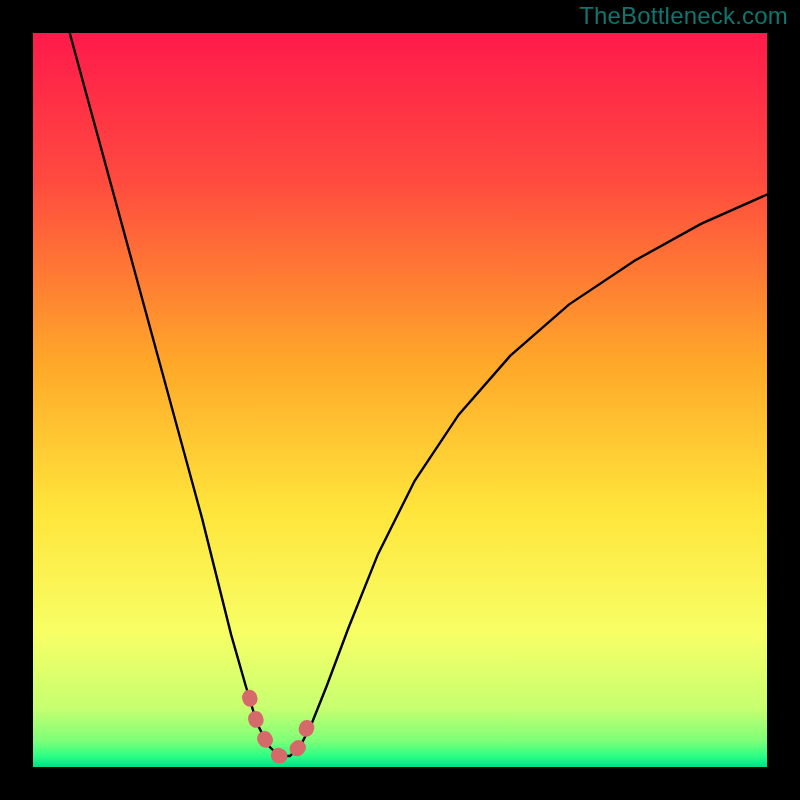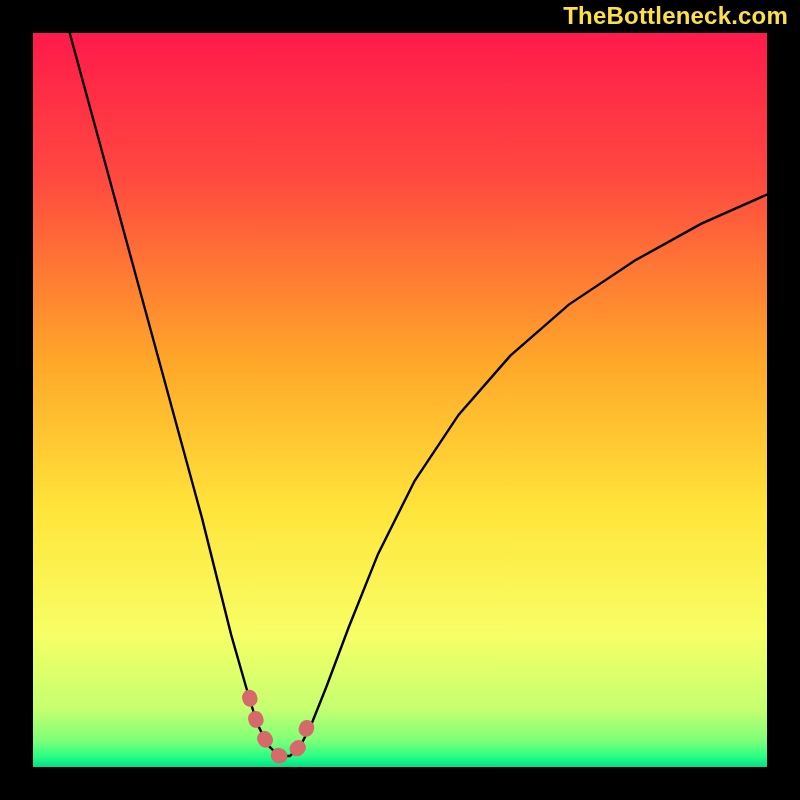--- a/index.html
+++ b/index.html
@@ -14,23 +14,23 @@
   .outer {
     position: relative;
     width: 800px;
     height: 800px;
     background: #000;
   }
   .attribution {
     position: absolute;
     top: 2px;
     right: 12px;
-    color: #fde047;
+    color: #0f766e;
     font-size: 24px;
-    font-weight: 700;
+    font-weight: 400;
     letter-spacing: 0.2px;
   }
   svg.chart {
     position: absolute;
     top: 33px;
     left: 33px;
     width: 734px;
     height: 734px;
     display: block;
   }

